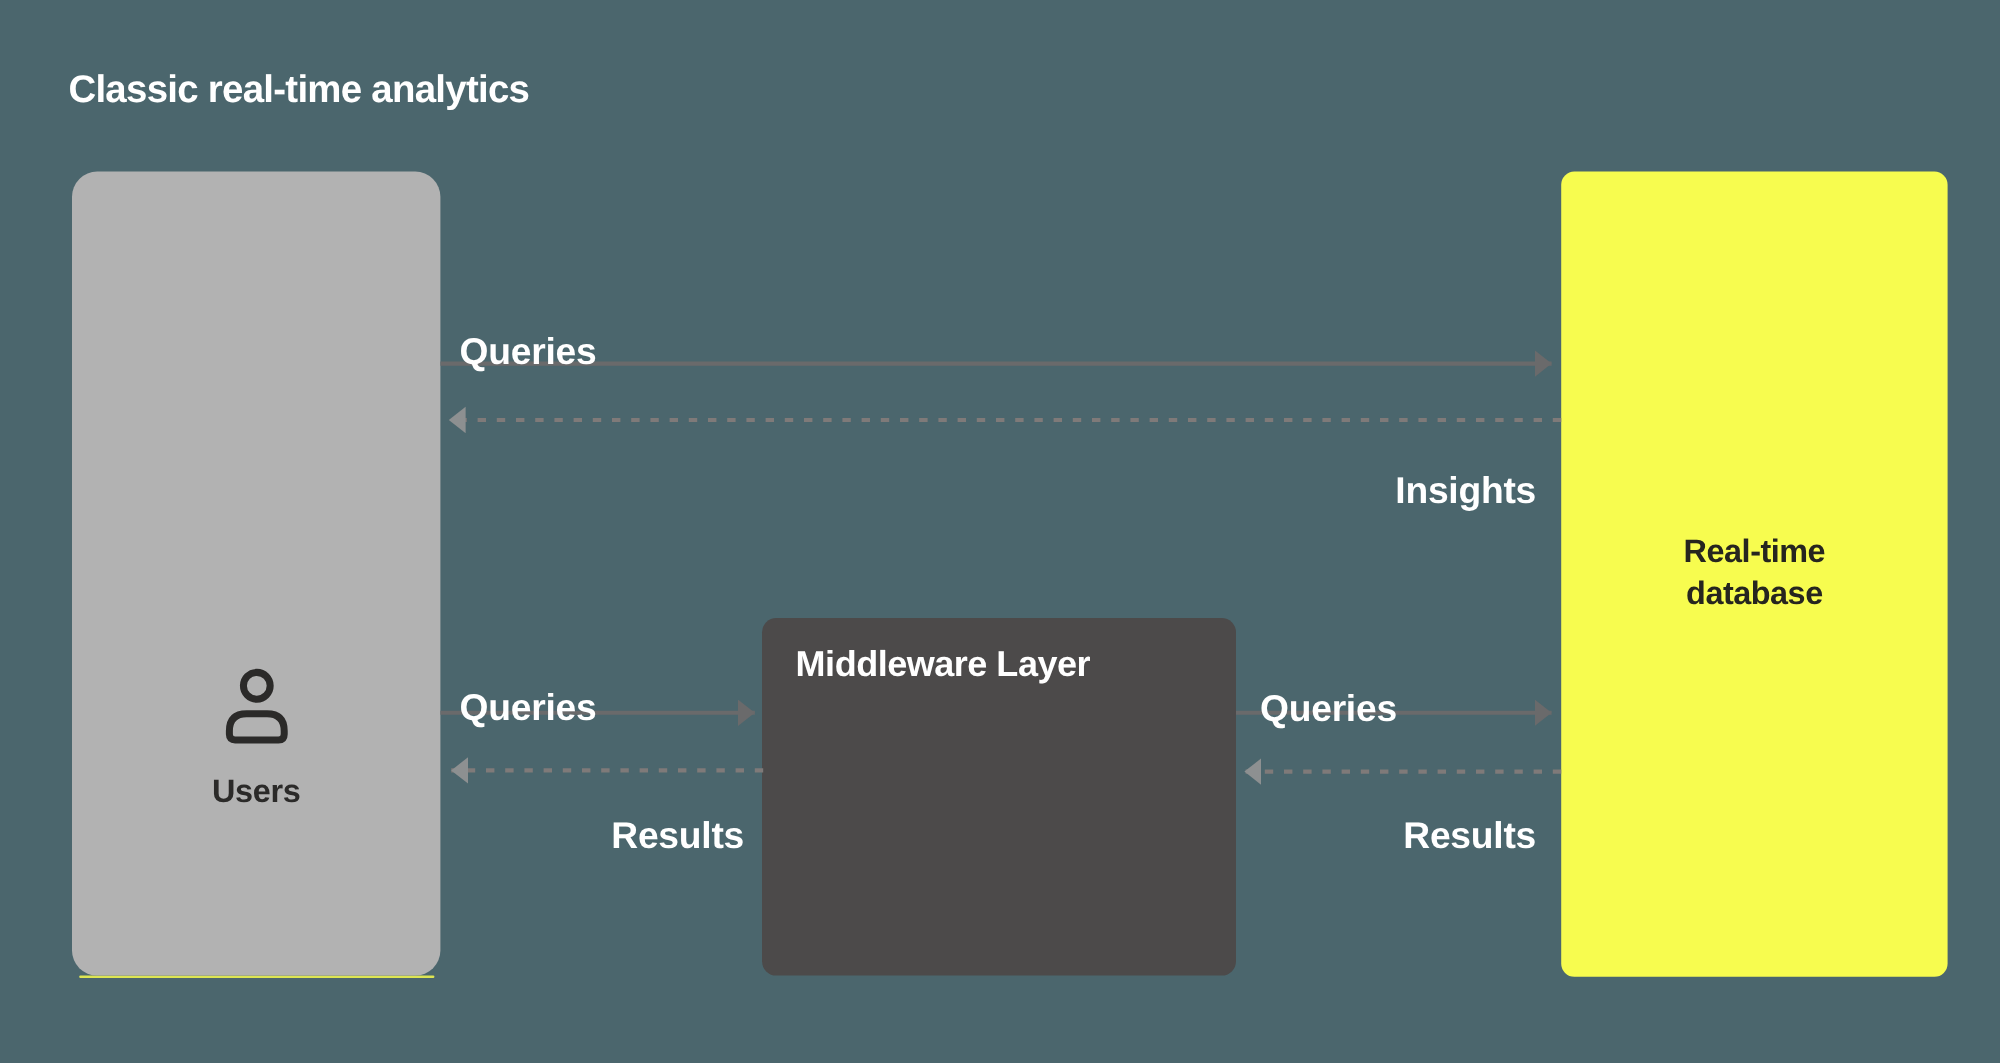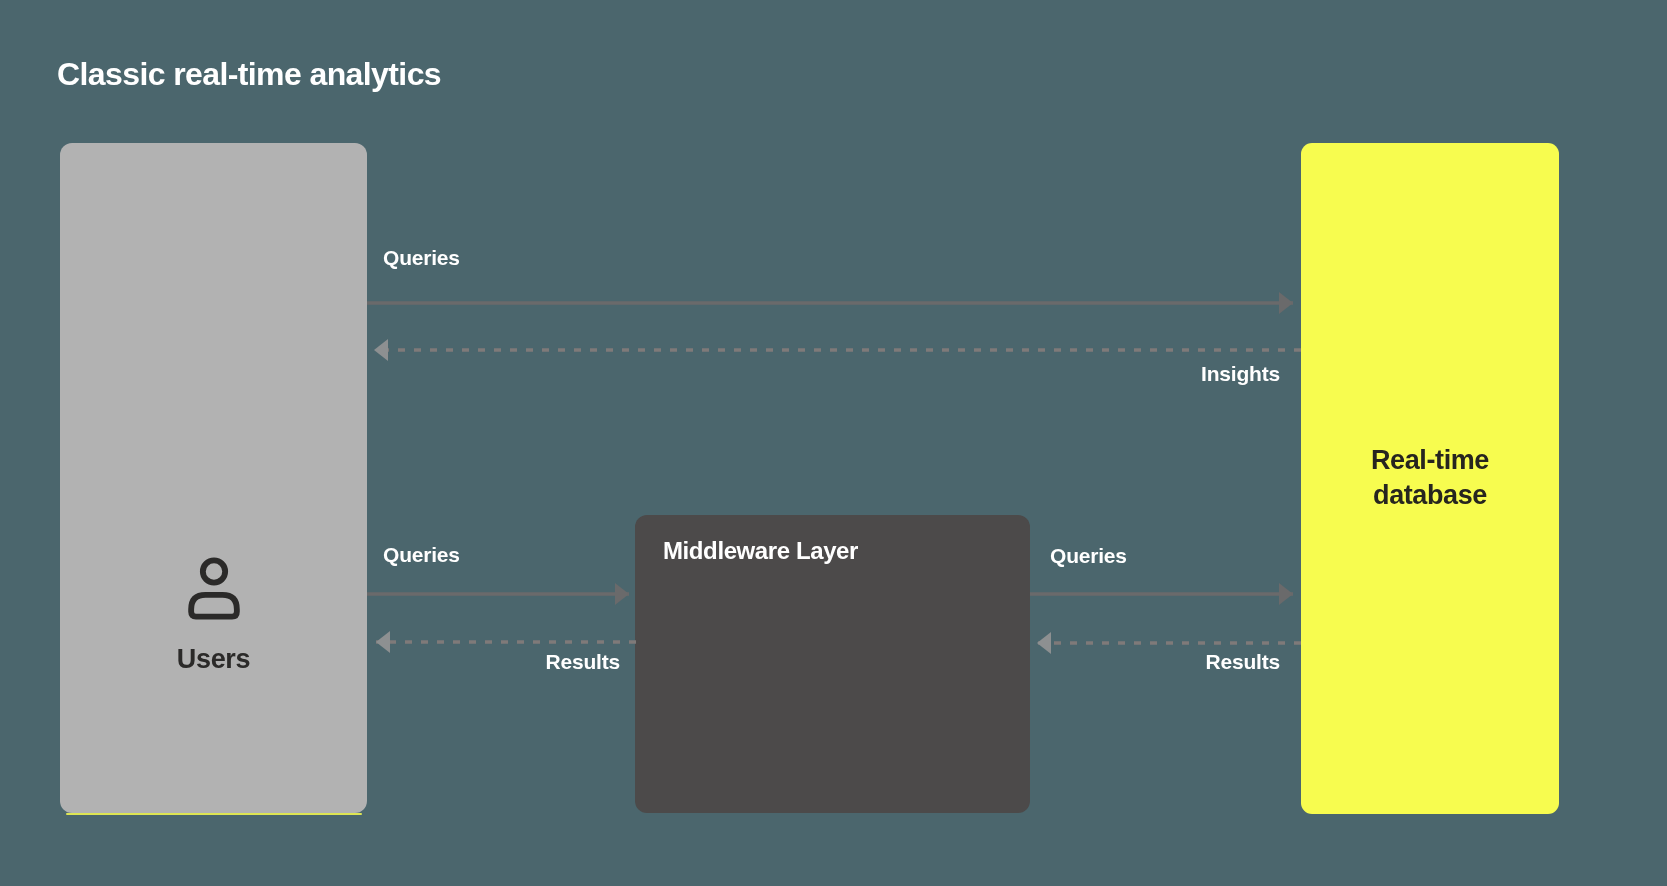--- a/index.html
+++ b/index.html
@@ -22,56 +22,57 @@
   }
   .canvas{position:relative;width:1667px;height:886px;}
 
   .diagram-title{
     position:absolute;left:57px;top:56px;
     font-size:32px;font-weight:700;letter-spacing:-0.6px;
     color:var(--light_text);
   }
 
   .node{position:absolute;border-radius:12px;}
-  .node-users{left:60px;top:143px;width:307px;height:670px;background:var(--users_box);}
+  .node-users{left:60px;top:143px;width:307px;height:670px;background:var(--users_box);border-radius:21px;}
   .users-underline{
     position:absolute;left:66px;top:813px;width:296px;height:2px;
     background:var(--database_box);opacity:.85;border-radius:1px;
   }
   .node-middleware{left:635px;top:515px;width:395px;height:298px;background:var(--middleware_box);}
-  .node-database{left:1301px;top:143px;width:258px;height:671px;background:var(--database_box);border-radius:11px;}
+  .node-database{left:1301px;top:143px;width:322px;height:671px;background:var(--database_box);border-radius:11px;}
 
   .users-content{
     position:absolute;left:0;top:405px;width:100%;
     display:flex;flex-direction:column;align-items:center;gap:14px;
   }
   .users-label{
     font-size:27px;font-weight:700;color:var(--dark_text);letter-spacing:-0.3px;
   }
   .middleware-label{
     position:absolute;left:28px;top:22px;
-    font-size:24px;font-weight:700;color:var(--light_text);letter-spacing:-0.4px;
+    font-size:30px;font-weight:700;color:var(--light_text);letter-spacing:-0.4px;
   }
   .database-label{
     position:absolute;left:50%;top:50%;transform:translate(-50%,-52%);
     width:210px;text-align:center;
     font-size:27px;font-weight:700;line-height:1.3;
     color:#26251f;letter-spacing:-0.4px;
   }
 
   .edges-layer{position:absolute;left:0;top:0;width:1667px;height:886px;}
   .edge-line-solid{stroke:var(--solid_arrow);stroke-width:3.4;}
   .edge-line-dashed{stroke:var(--dashed_arrow);stroke-width:3.4;stroke-dasharray:7 9;}
   #arrowhead-solid path{fill:var(--solid_arrow);}
   #arrowhead-dashed path{fill:var(--dashed_arrow_head);}
 
   .edge-label{
     position:absolute;
-    font-size:21px;font-weight:600;color:var(--light_text);letter-spacing:-0.2px;
+    font-size:31px;font-weight:600;color:var(--light_text);letter-spacing:-0.2px;
     white-space:nowrap;
+    margin-top:29px;
   }
   .lbl-queries-top{left:383px;top:246px;}
   .lbl-insights{right:387px;top:362px;text-align:left;}
   .lbl-requests{left:383px;top:543px;}
   .lbl-results-left{right:1047px;top:650px;text-align:right;}
   .lbl-queries-right{left:1050px;top:544px;}
   .lbl-results-right{right:387px;top:650px;text-align:right;}
 
   .user-icon-svg{display:block;}
 </style>

